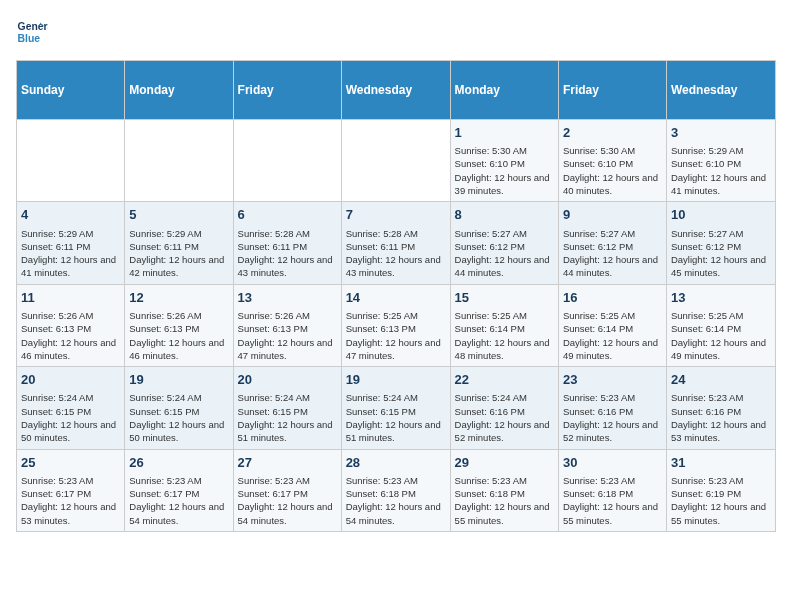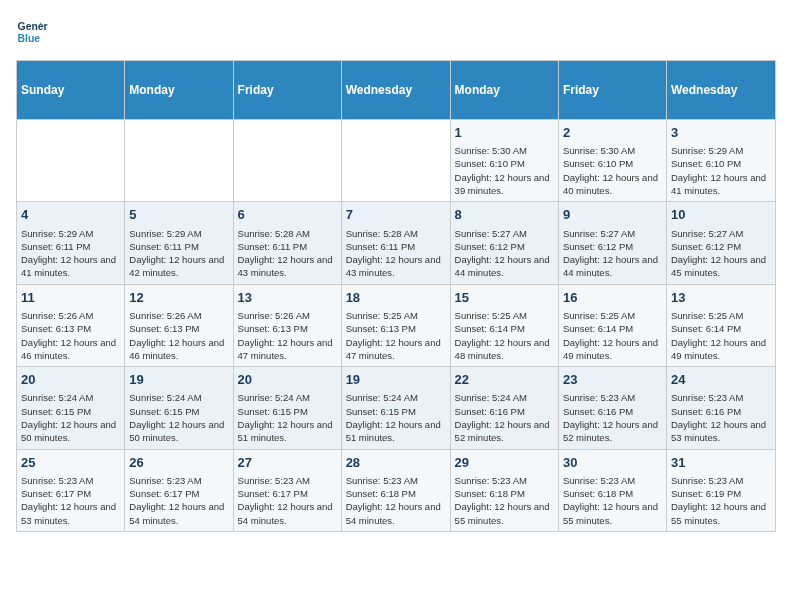--- a/index.html
+++ b/index.html
@@ -192,21 +192,21 @@
 Sunset: 6:13 PM
 Daylight: 12 hours and 46 minutes.</div>
         </td>
         <td>
           <span class="day-number">13</span>
           <div class="day-info" style="white-space: pre-line;">Sunrise: 5:26 AM
 Sunset: 6:13 PM
 Daylight: 12 hours and 47 minutes.</div>
         </td>
         <td>
-          <span class="day-number">18</span>
+          <span class="day-number">14</span>
           <div class="day-info" style="white-space: pre-line;">Sunrise: 5:25 AM
 Sunset: 6:13 PM
 Daylight: 12 hours and 47 minutes.</div>
         </td>
         <td>
           <span class="day-number">15</span>
           <div class="day-info" style="white-space: pre-line;">Sunrise: 5:25 AM
 Sunset: 6:14 PM
 Daylight: 12 hours and 48 minutes.</div>
         </td>

